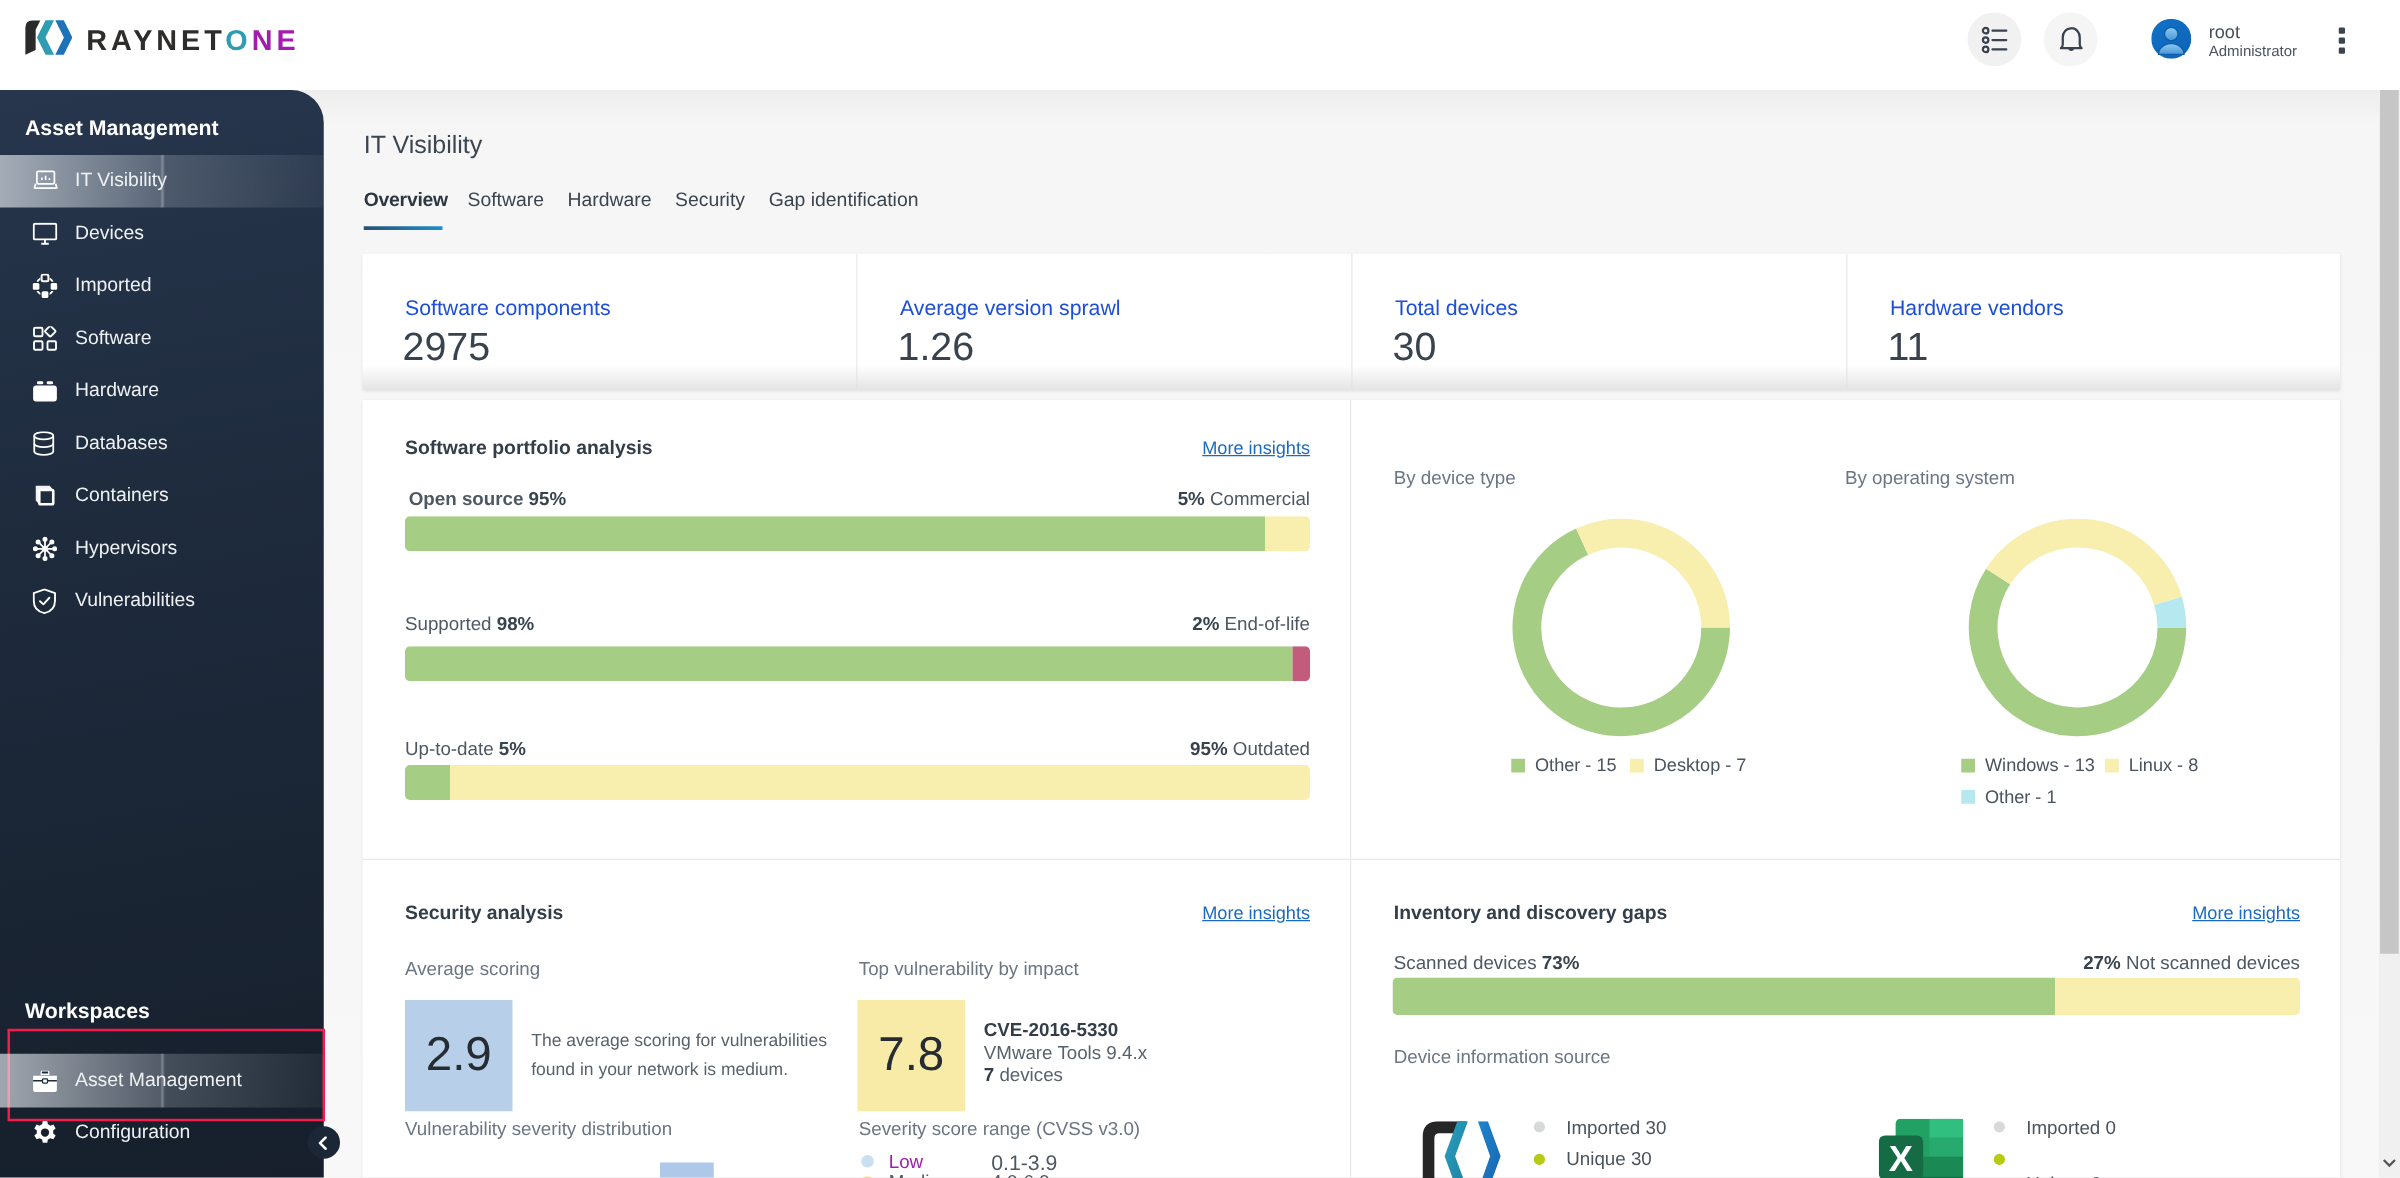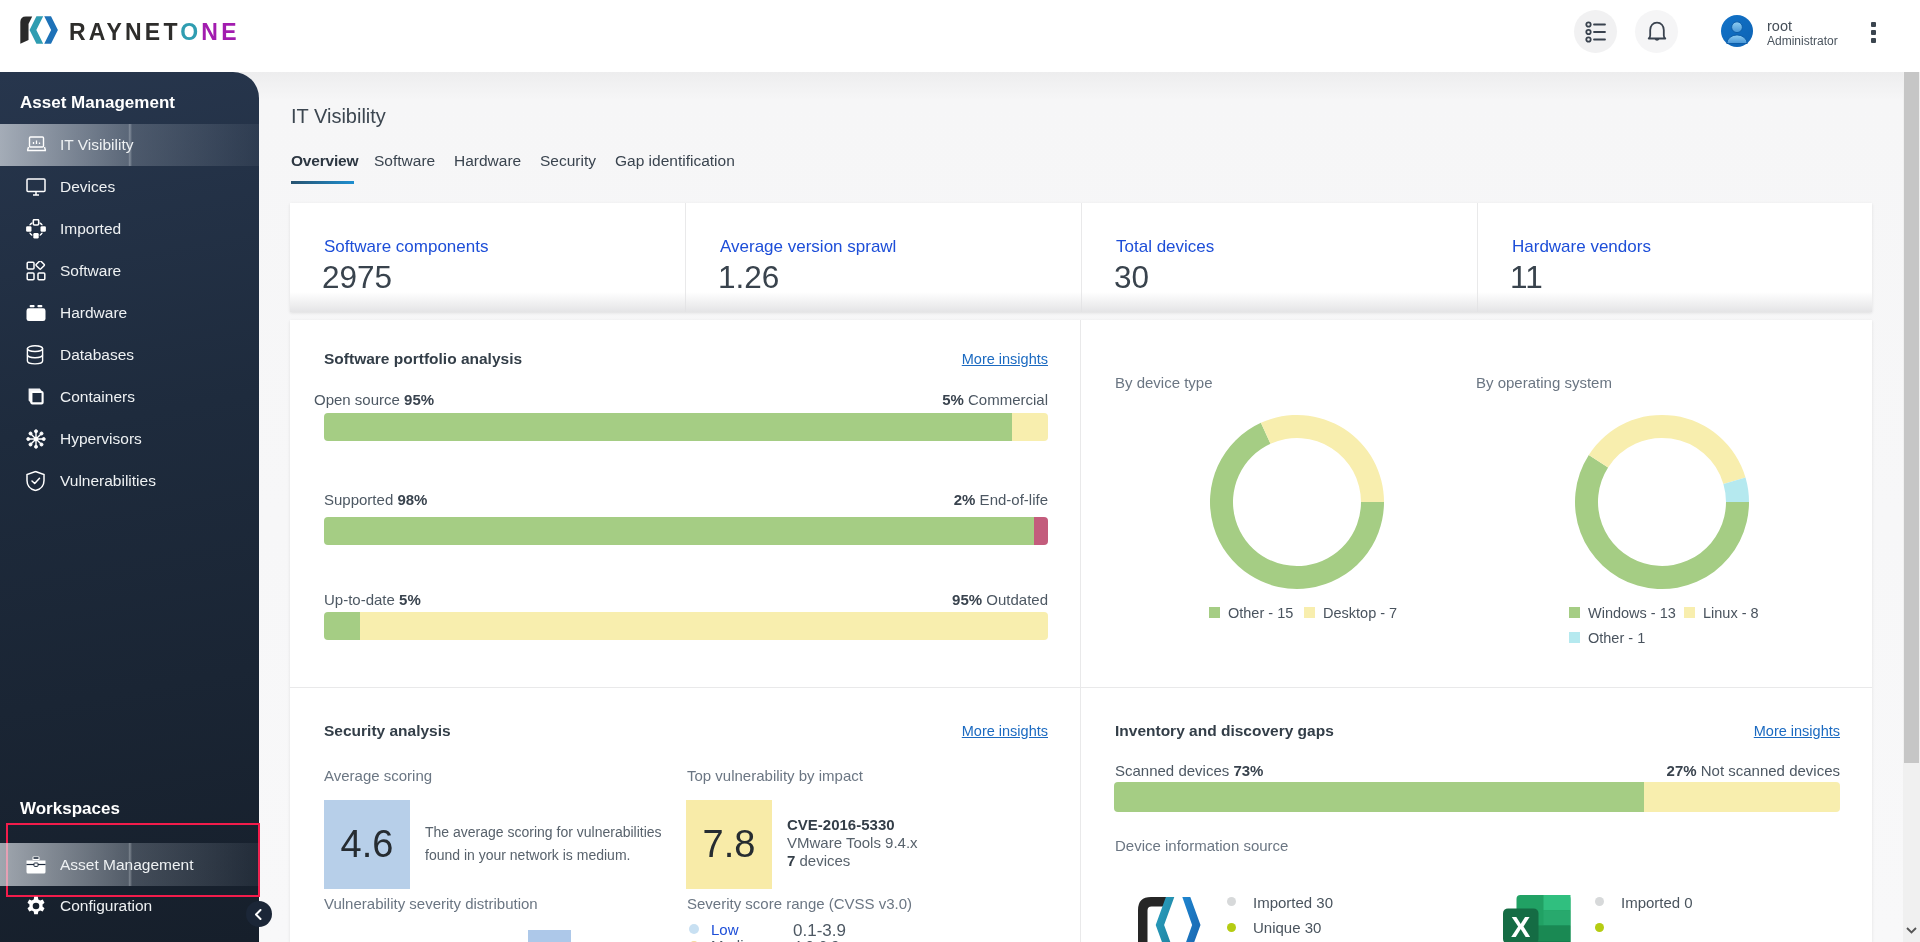--- a/index.html
+++ b/index.html
@@ -231,21 +231,21 @@
       <div class="sv">11</div>
   </div>
 </div>
 
 <div class="card" id="panel">
   <div id="pv"></div>
   <div id="ph"></div>
 
   <div class="ptitle" style="left:34px; top:30px;">Software portfolio analysis</div>
   <div class="plink" style="right:824px; top:31px;">More insights</div>
-  <div class="blbl" style="left:24px; top:71px;">Open source <b>95%</b></div>
+  <div class="blbl" style="left:37px; top:71px;font-weight:bold;">Open source <b>95%</b></div>
   <div class="blbl" style="right:824px; top:71px;"><b>5%</b> Commercial</div>
   <div class="hbar" style="left:34px; top:93px; width:724px;">
     <div style="width:95%; background:#a5cd84;"></div>
       <div style="width:5%; background:#f8eeae;"></div>
   </div>
   <div class="blbl" style="left:34px; top:171px;">Supported <b>98%</b></div>
   <div class="blbl" style="right:824px; top:171px;"><b>2%</b> End-of-life</div>
   <div class="hbar" style="left:34px; top:197px; width:724px;">
     <div style="width:98%; background:#a5cd84;"></div>
       <div style="width:2%; background:#c35c7c;"></div>
@@ -275,34 +275,34 @@
   <div class="lsq" style="left:1279px; top:287px; background:#a5cd84;"></div>
   <div class="leg" style="left:1298px; top:285px;">Windows - 13</div>
   <div class="lsq" style="left:1394px; top:287px; background:#f8eeae;"></div>
   <div class="leg" style="left:1413px; top:285px;">Linux - 8</div>
   <div class="lsq" style="left:1279px; top:312px; background:#b5e9ef;"></div>
   <div class="leg" style="left:1298px; top:310px;">Other - 1</div>
 
   <div class="ptitle" style="left:34px; top:402px;">Security analysis</div>
   <div class="plink" style="right:824px; top:403px;">More insights</div>
   <div class="glabel" style="left:34px; top:447px;">Average scoring</div>
-  <div class="abs" style="left:34px; top:480px; width:86px; height:89px; background:#b7cfe9; display:flex; align-items:center; justify-content:center; font-size:38px; color:#262c31;">4.6</div>
+  <div class="abs" style="left:34px; top:480px; width:86px; height:89px; background:#b7cfe9; display:flex; align-items:center; justify-content:center; font-size:38px; color:#262c31;">2.9</div>
   <div class="abs" style="left:135px; top:501px; font-size:14px; color:#58626c; line-height:23px;">The average scoring for vulnerabilities<br>found in your network is medium.</div>
   <div class="glabel" style="left:34px; top:575px;">Vulnerability severity distribution</div>
   <div class="abs" style="left:238px; top:610px; width:43px; height:12px; background:#adc8e9;"></div>
   <div class="glabel" style="left:397px; top:447px;">Top vulnerability by impact</div>
   <div class="abs" style="left:396px; top:480px; width:86px; height:89px; background:#f8eba8; display:flex; align-items:center; justify-content:center; font-size:38px; color:#262c31;">7.8</div>
   <div class="abs" style="left:497px; top:496px; font-size:15px; color:#58626c; line-height:18px;">
     <div style="font-weight:700; color:#343e48;">CVE-2016-5330</div>
     <div>VMware Tools 9.4.x</div>
     <div><b style="color:#343e48;">7</b> devices</div>
   </div>
   <div class="glabel" style="left:397px; top:575px;">Severity score range (CVSS v3.0)</div>
   <div class="ldot" style="left:398.5px; top:604px; background:#c8e0f2;"></div>
-  <div class="abs" style="left:421px; top:601px; font-size:15px; color:#1d4ed8;">Low</div>
+  <div class="abs" style="left:421px; top:601px; font-size:15px; color:#a21caf;">Low</div>
   <div class="abs" style="left:503px; top:601px; font-size:17px; color:#4d5863;">0.1-3.9</div>
   <div class="ldot" style="left:398.5px; top:621px; background:#f5d99b;"></div>
   <div class="abs" style="left:421px; top:616.5px; font-size:15px; color:#4d5863;">Medium</div>
   <div class="abs" style="left:503px; top:616.5px; font-size:15px; color:#4d5863;">4.0-6.9</div>
 
   <div class="ptitle" style="left:825px; top:402px;">Inventory and discovery gaps</div>
   <div class="plink" style="right:32px; top:403px;">More insights</div>
   <div class="blbl" style="left:825px; top:442px;">Scanned devices <b>73%</b></div>
   <div class="blbl" style="right:32px; top:442px;"><b>27%</b> Not scanned devices</div>
   <div class="hbar" style="left:824px; top:462px; width:726px; height:30px;">

